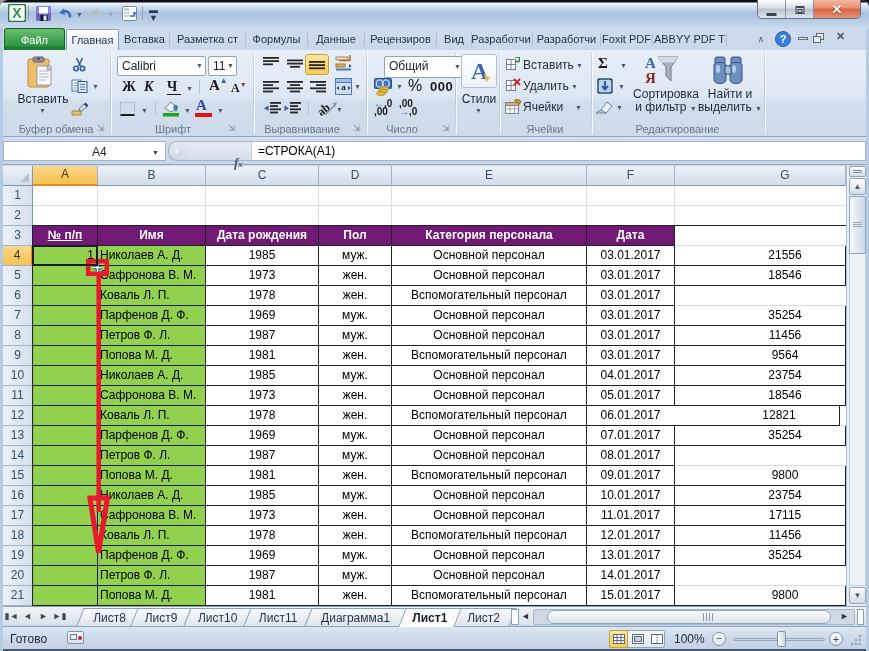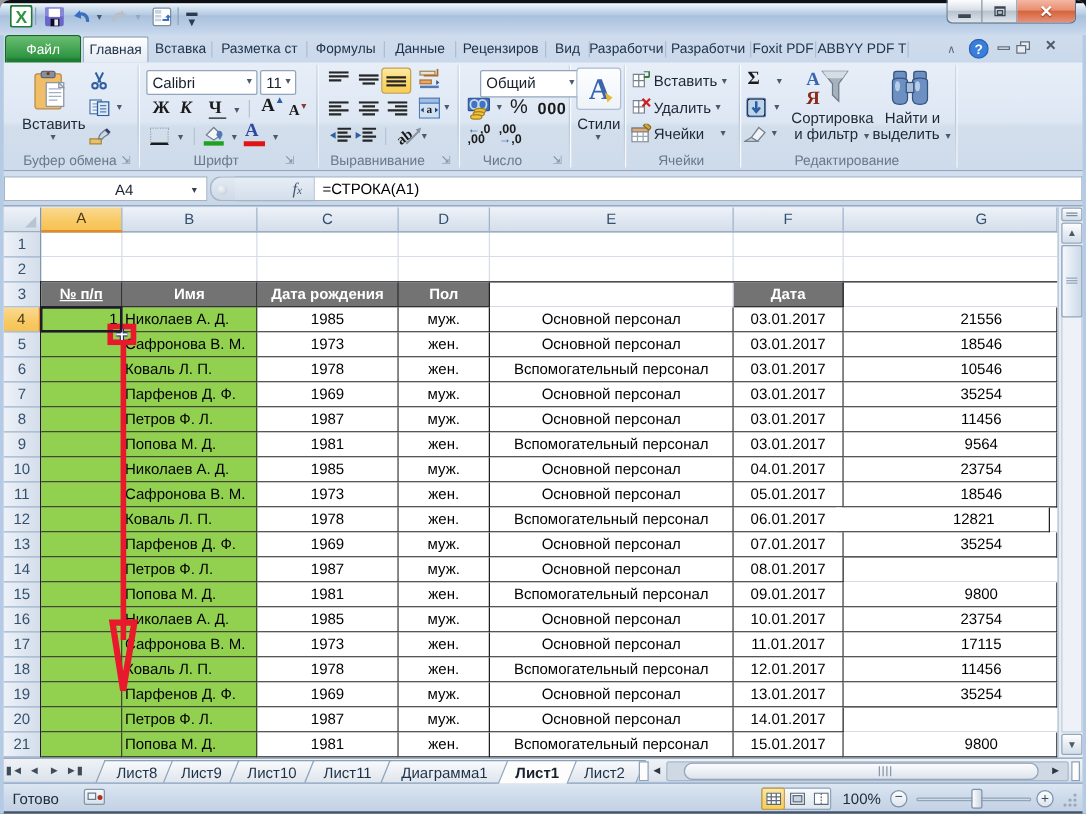--- a/index.html
+++ b/index.html
@@ -48,21 +48,21 @@
 #selall:after{content:"";position:absolute;right:3px;bottom:3px;border-left:9px solid transparent;border-bottom:9px solid #b6c4d4}
 #gridbg{position:absolute;left:33px;top:20px;width:813px;height:420px;background-image:repeating-linear-gradient(to bottom,transparent 0,transparent 19px,#d6dde8 19px,#d6dde8 20px)}
 .gv{position:absolute;top:20px;width:1px;height:420px;background:#d6dde8}
 .hsel{background:linear-gradient(#fbd993,#f8cb67 55%,#f6c254);color:#4a3813}
 
 #tbl{position:absolute;left:32px;top:59px;width:814px;height:381px;border-top:1px solid #202020;border-left:1px solid #202020}
 .trow{position:absolute;left:0;width:813px;height:20px}
 .c{position:absolute;top:0;height:20px;line-height:19px;font-size:12px;color:#000;border-right:1px solid #202020;border-bottom:1px solid #202020;overflow:hidden;white-space:nowrap}
 .green{background:#92d050}
 .white{background:#fff}
-.hdr{background:#737373;color:#fff;font-weight:bold;text-align:center}
+.hdr{background:#701a75;color:#fff;font-weight:bold;text-align:center}
 .ctr{text-align:center}
 
 #vscroll{position:absolute;left:846px;top:0;width:20px;height:440px;background:#e8eef6;border-left:1px solid #b0c0d2}
 
 #stabs{position:absolute;left:0;top:606px;width:869px;height:19px;background:linear-gradient(#eff3f7,#dbe2ea);border-top:1px solid #8fa0b2}
 .stab{position:absolute;top:1px;height:18px;line-height:18px;font-size:12px;color:#1e3048;background:linear-gradient(#f8fafc,#dfe5ec);border:1px solid #8ba1b8;border-bottom:none;transform:skewX(-22deg);text-align:center}
 .stab span{display:block;transform:skewX(22deg)}
 .navb{position:absolute;top:2px;width:15px;height:15px;color:#3f4b59;font-size:9px;line-height:15px;text-align:center}
 
 #status{position:absolute;left:0;top:626px;width:869px;height:25px;background:linear-gradient(#dde7f3,#cddaea 50%,#c3d2e4);border-top:1px solid #8fa6c0;border-bottom:2px solid #44566d}
@@ -415,21 +415,21 @@
 <div id="fbar">
  <div id="namebox">
         <span style="position:absolute;left:88px;top:3px">A4</span>
         <span style="position:absolute;right:6px;top:7px;font-size:7px;color:#33404e">▼</span>
       </div>
  <div id="fsplit">
         <span style="position:absolute;left:5px;top:6px;width:8px;height:8px;border-radius:50%;background:radial-gradient(circle at 35% 35%,#f2f6fa,#b9c6d4)"></span>
       </div>
  <div id="fxgray"></div>
       <div id="fxbox"></div>
- <div class="abs" style="left:234px;top:6px;font-size:13px;font-style:italic;font-weight:normal;font-family:'Liberation Serif',serif;color:#44546b;z-index:3">f<span style="font-size:9px">x</span></div>
+ <div class="abs" style="left:234px;top:18px;font-size:13px;font-style:italic;font-weight:bold;font-family:'Liberation Serif',serif;color:#44546b;z-index:3">f<span style="font-size:9px">x</span></div>
  <div class="abs" style="left:251px;top:5px;width:1px;height:18px;background:#c2cedb;z-index:3"></div>
  <div class="abs" style="left:258px;top:7px;font-size:12px;color:#000;z-index:3">=СТРОКА(A1)</div>
 </div>
 <div id="sheet">
  <div id="gridbg"></div>
  <div class="gv" style="left:97px"></div>
       <div class="gv" style="left:205px"></div>
       <div class="gv" style="left:318px"></div>
       <div class="gv" style="left:391px"></div>
       <div class="gv" style="left:586px"></div>
@@ -468,20 +468,21 @@
         <div class="rh" style="top:360px">19</div>
         <div class="rh" style="top:380px">20</div>
         <div class="rh" style="top:400px">21</div>
  </div>
  <div id="tbl">
   <div class="trow" style="top:0px">
           <div class="c hdr" style="left:0px;width:65px"><span style="text-decoration:underline">№ п/п</span></div>
           <div class="c hdr" style="left:65px;width:108px">Имя</div>
           <div class="c hdr" style="left:173px;width:113px">Дата рождения</div>
           <div class="c hdr" style="left:286px;width:73px">Пол</div>
+          <div class="c hdr" style="left:359px;width:195px">Категория персонала</div>
           <div class="c hdr" style="left:554px;width:88px">Дата</div>
         </div>
 <div class="trow" style="top:20px">
           <div class="c green" style="left:0px;width:65px">
             <span style="position:absolute;right:3px;top:0">1</span>
           </div>
           <div class="c green" style="left:65px;width:108px;padding-left:2px">Николаев А. Д.</div>
           <div class="c white ctr" style="left:173px;width:113px">1985</div>
           <div class="c white ctr" style="left:286px;width:73px">муж.</div>
           <div class="c white ctr" style="left:359px;width:195px">Основной персонал</div>
@@ -501,23 +502,20 @@
             <span style="display:block;width:220px;text-align:center">18546</span>
           </div>
         </div>
 <div class="trow" style="top:60px">
           <div class="c green" style="left:0px;width:65px"></div>
           <div class="c green" style="left:65px;width:108px;padding-left:2px">Коваль Л. П.</div>
           <div class="c white ctr" style="left:173px;width:113px">1978</div>
           <div class="c white ctr" style="left:286px;width:73px">жен.</div>
           <div class="c white ctr" style="left:359px;width:195px">Вспомогательный персонал</div>
           <div class="c white ctr" style="left:554px;width:88px">03.01.2017</div>
-          <div class="c white" style="left:642px;width:171px">
-            <span style="display:block;width:220px;text-align:center">10546</span>
-          </div>
         </div>
 <div class="trow" style="top:80px">
           <div class="c green" style="left:0px;width:65px"></div>
           <div class="c green" style="left:65px;width:108px;padding-left:2px">Парфенов Д. Ф.</div>
           <div class="c white ctr" style="left:173px;width:113px">1969</div>
           <div class="c white ctr" style="left:286px;width:73px">муж.</div>
           <div class="c white ctr" style="left:359px;width:195px">Основной персонал</div>
           <div class="c white ctr" style="left:554px;width:88px">03.01.2017</div>
           <div class="c white" style="left:642px;width:171px">
             <span style="display:block;width:220px;text-align:center">35254</span>

